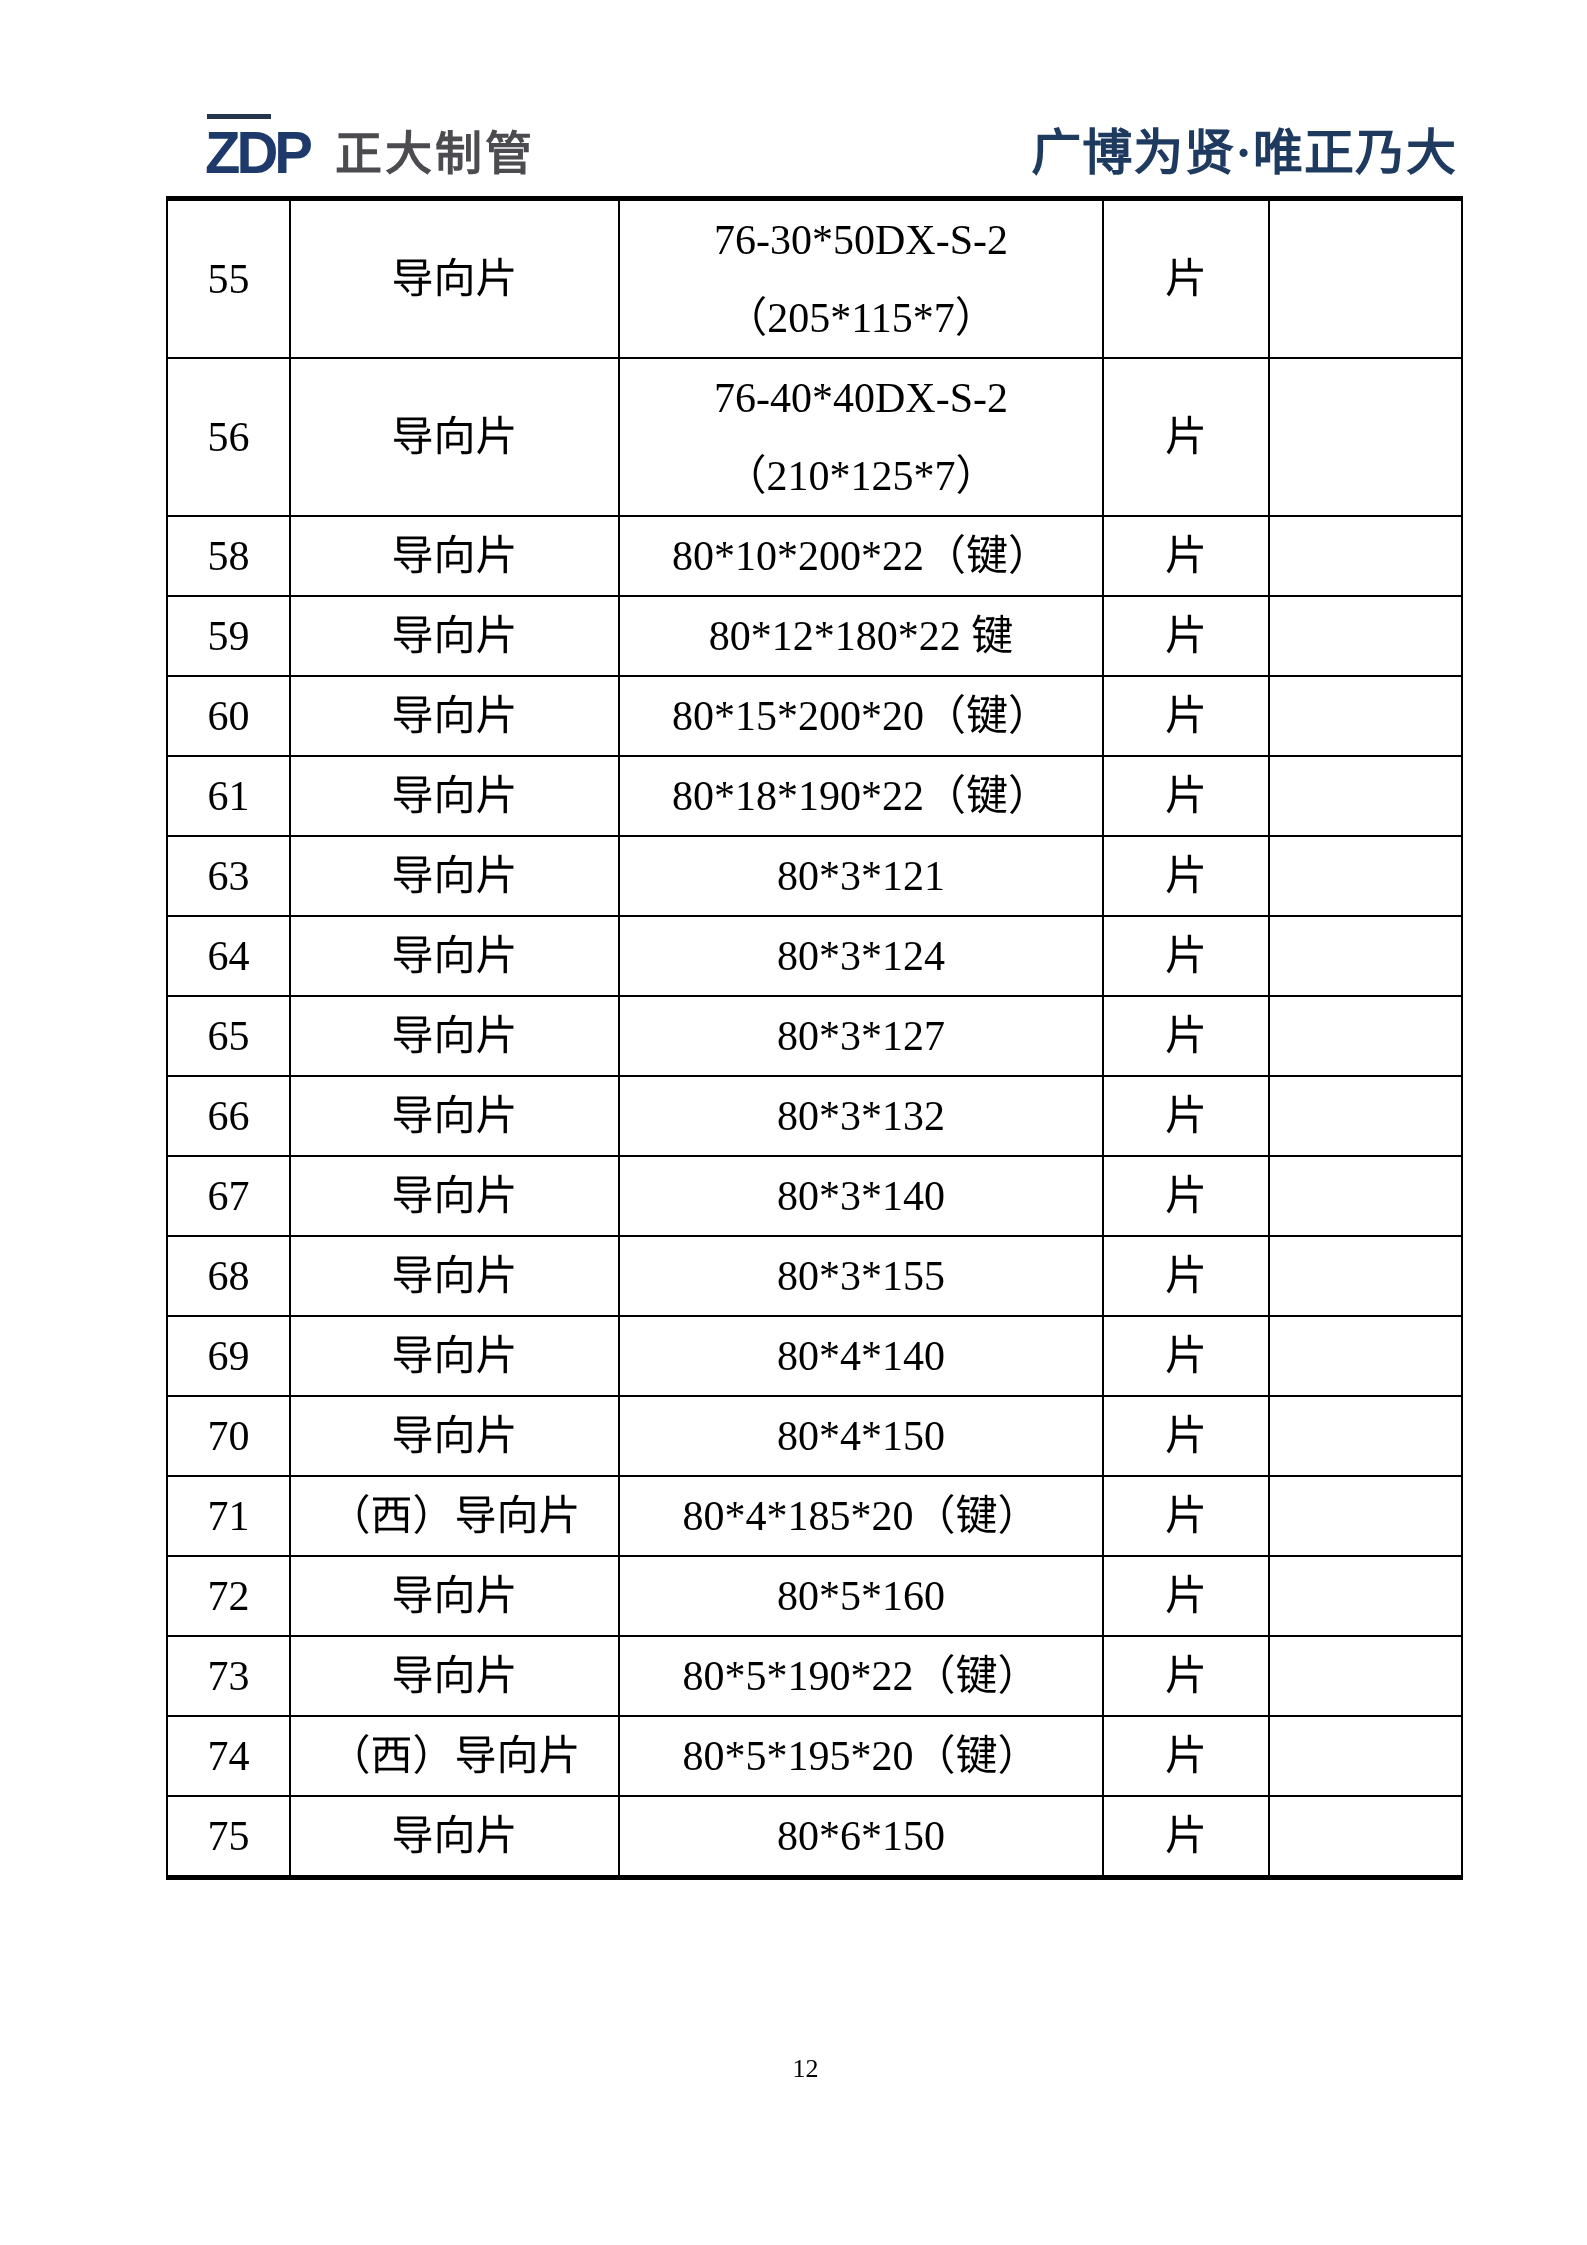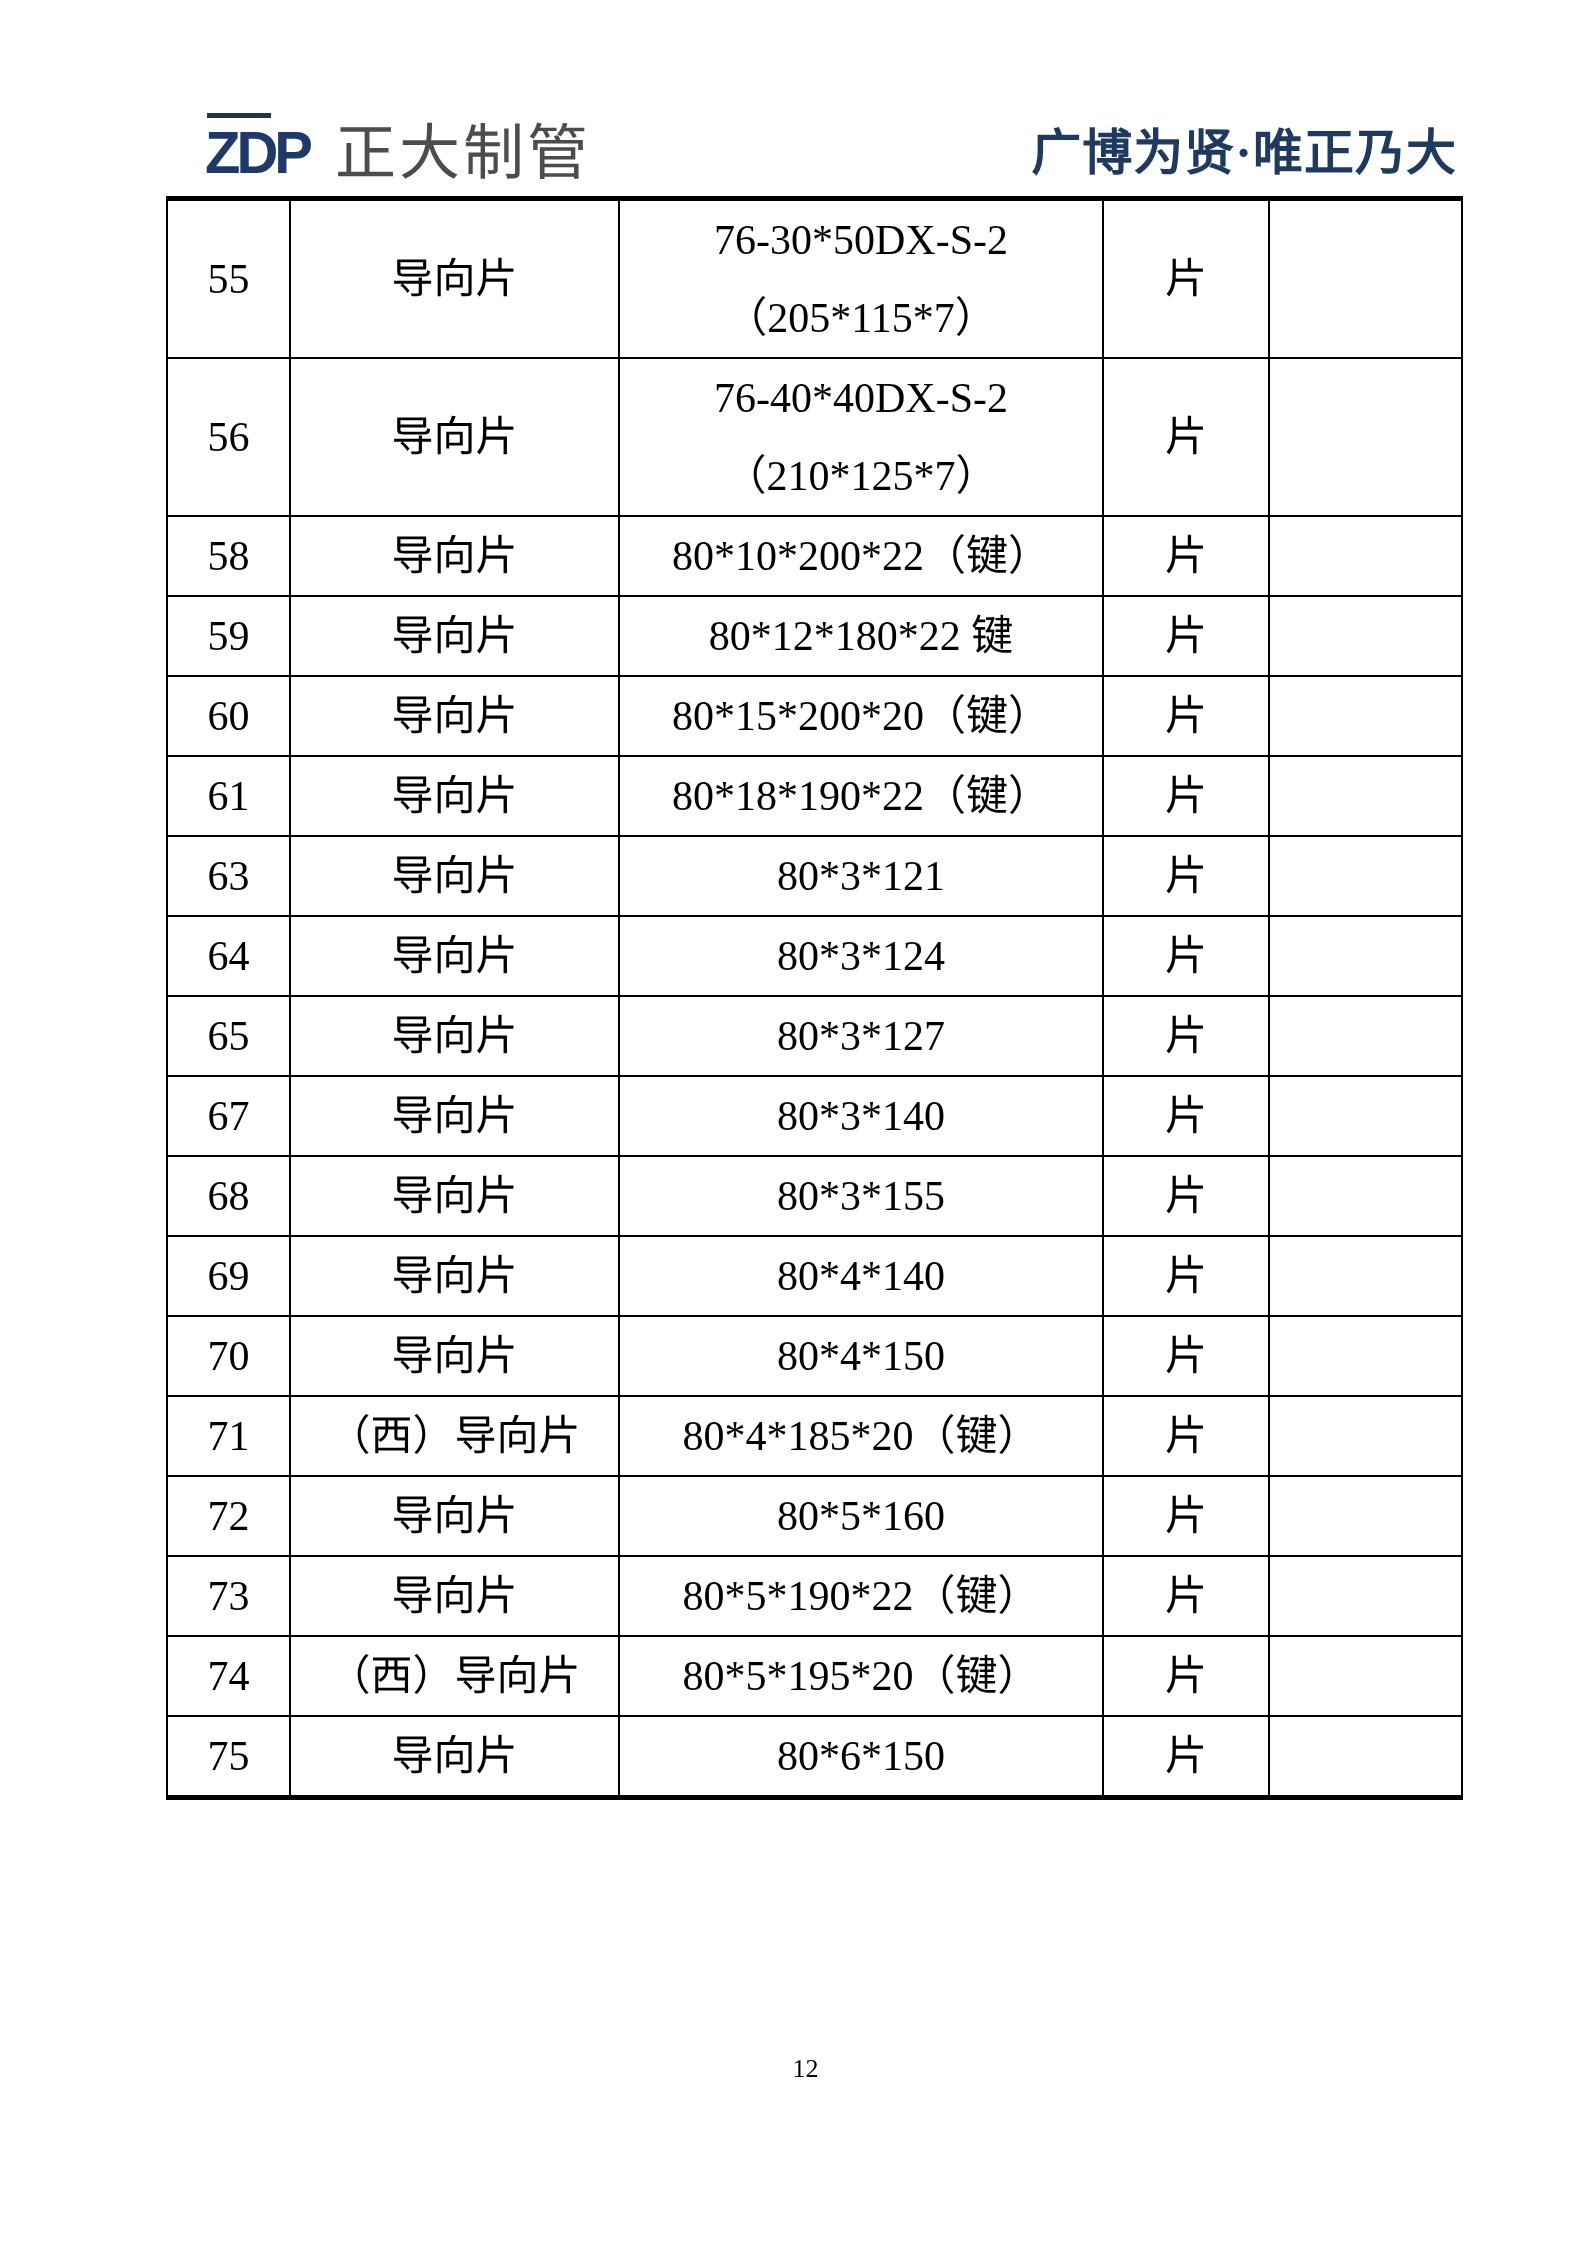--- a/index.html
+++ b/index.html
@@ -46,22 +46,22 @@
     font-family: "Liberation Sans", "DejaVu Sans", sans-serif;
     font-weight: 900;
     font-size: 58px;
     line-height: 1;
     letter-spacing: -4px;
     color: #1d3a6a;
     transform: scaleY(1.02);
   }
   .logo-cn {
     font-family: "Liberation Sans", "DejaVu Sans", sans-serif;
-    font-weight: 400;
-    font-size: 61px;
+    font-weight: 700;
+    font-size: 47px;
     line-height: 1;
     letter-spacing: 3px;
     color: #4c4c50;
     margin-left: 26px;
   }
   .motto {
     font-size: 50px;
     line-height: 1;
     font-weight: bold;
     color: #1e3a5f;
@@ -221,20 +221,29 @@
           <tr class="row">
             <td>65</td>
             <td>导向片</td>
             <td>
               <div class="spec-line">80*3*127</div>
             </td>
             <td>片</td>
             <td></td>
           </tr>
           <tr class="row">
+            <td>66</td>
+            <td>导向片</td>
+            <td>
+              <div class="spec-line">80*3*132</div>
+            </td>
+            <td>片</td>
+            <td></td>
+          </tr>
+          <tr class="row">
             <td>67</td>
             <td>导向片</td>
             <td>
               <div class="spec-line">80*3*140</div>
             </td>
             <td>片</td>
             <td></td>
           </tr>
           <tr class="row">
             <td>68</td>

